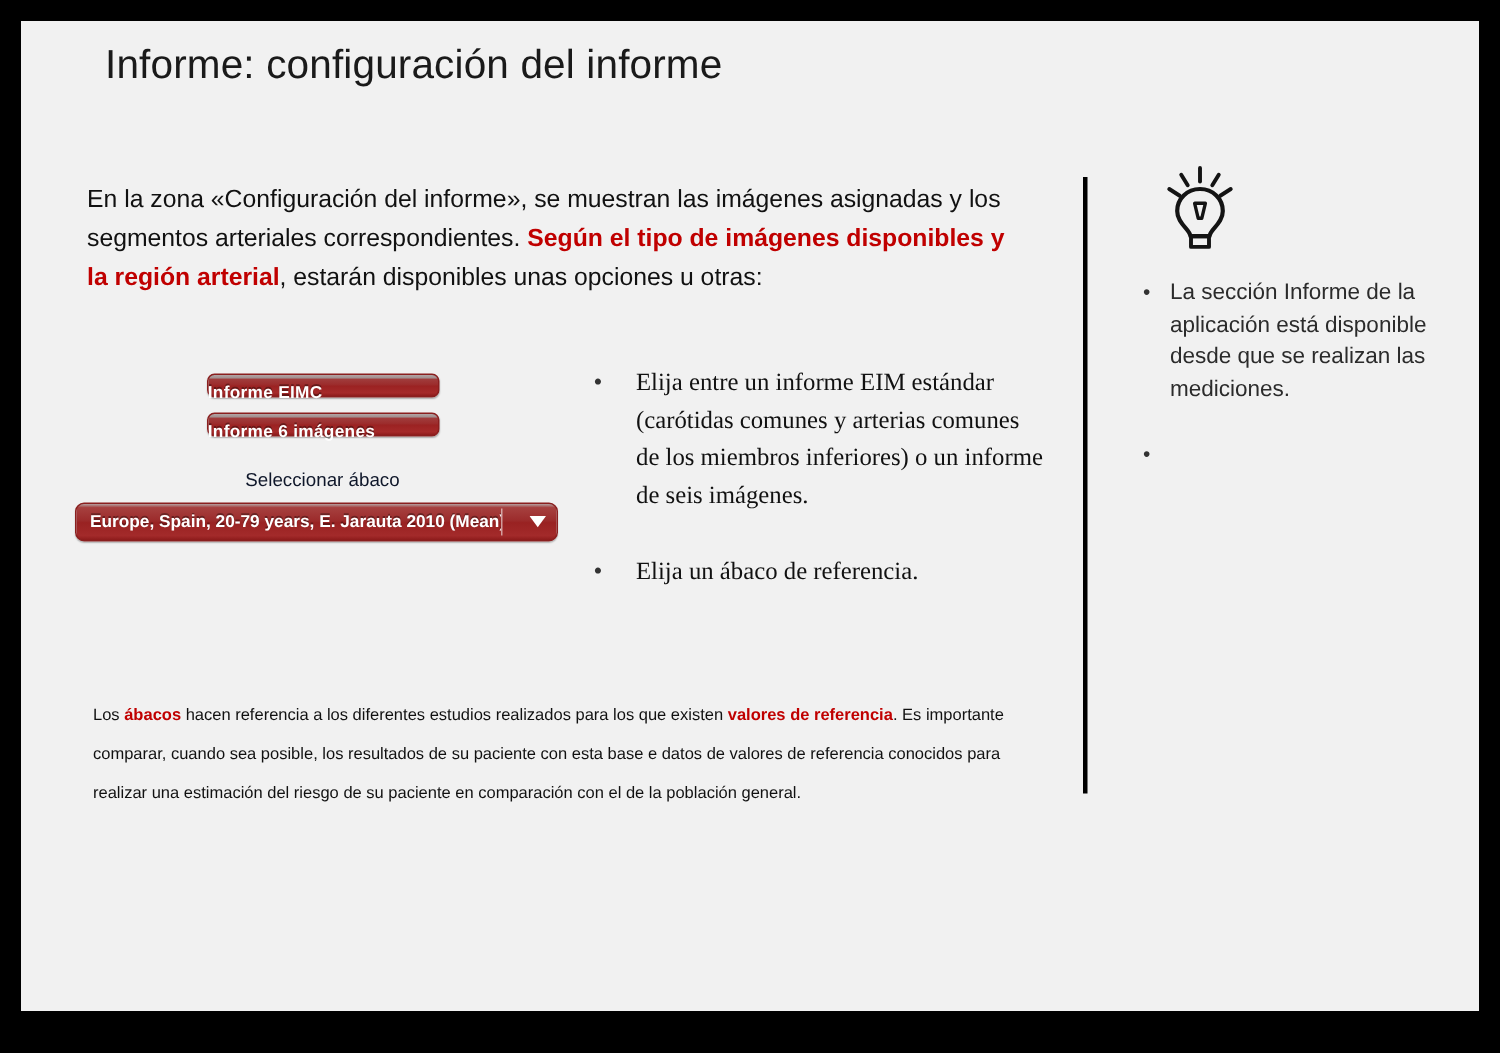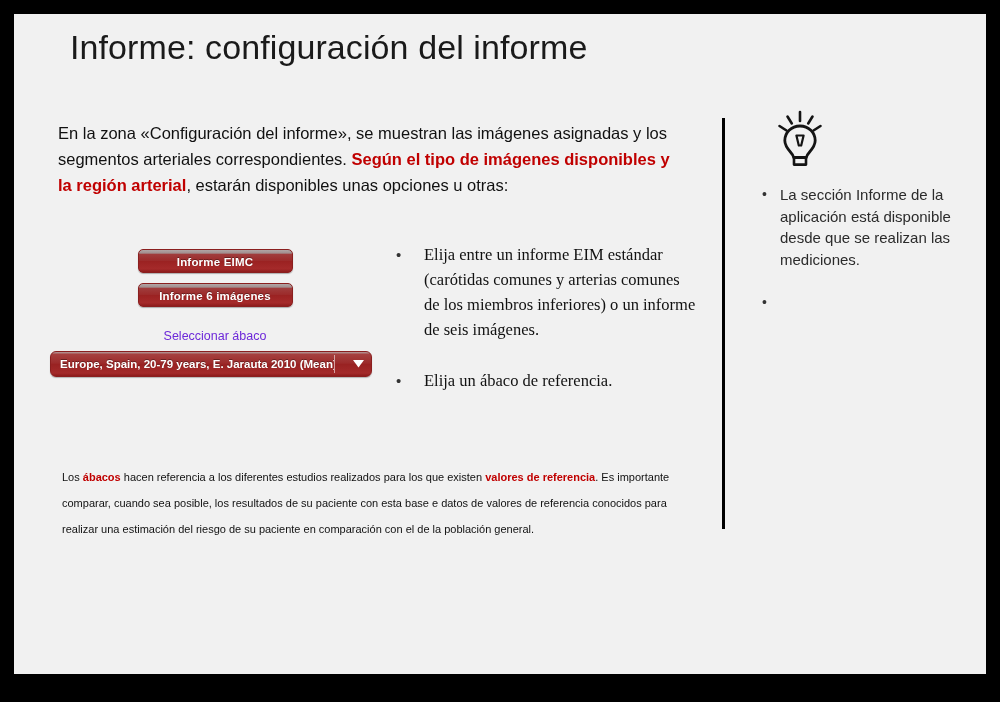--- a/index.html
+++ b/index.html
@@ -22,21 +22,21 @@
     height: 660px;
     background: #f1f1f1;
     overflow: hidden;
   }
 
   
   .slide-title {
     position: absolute;
     left: 56px;
     top: 14px;
-    font-size: 34px;
+    font-size: 27px;
     color: #1a1a1a;
     font-weight: 400;
     letter-spacing: 0.1px;
     white-space: nowrap;
     text-align: right;
   }
 
   
   .intro-para {
     position: absolute;
@@ -56,24 +56,23 @@
   .ui-mock {
     position: absolute;
     left: 36px;
     top: 235px;
     width: 330px;
   }
   .btn-red {
     display: block;
     margin: 0 auto 10px auto;
     width: 155px;
-    height: 24px;
+    height: 16px;
     line-height: 24px;
     border-radius: 5px;
-    text-align: center;
     color: #ffffff;
     font-size: 11.5px;
     font-weight: bold;
     letter-spacing: 0.2px;
     background: linear-gradient(to bottom,
         #b1a5a5 0%,
         #a28e8e 14%,
         #a03c3c 20%,
         #9c2b2b 48%,
         #9b2222 52%,
@@ -83,21 +82,21 @@
     text-shadow: 0 -1px 0 rgba(0,0,0,0.35);
     border: 1px solid #8a1f1f;
     box-sizing: border-box;
   }
   .btn-red.second { margin-bottom: 12px; }
 
   .abaco-label {
     margin-top: 22px;
     text-align: center;
     font-size: 12.5px;
-    color: #6d28d9;
+    color: #0f172a;
     font-weight: 400;
   }
 
   .dropdown {
     position: relative;
     margin-top: 8px;
     width: 322px;
     height: 26px;
     border-radius: 6px;
     box-sizing: border-box;

